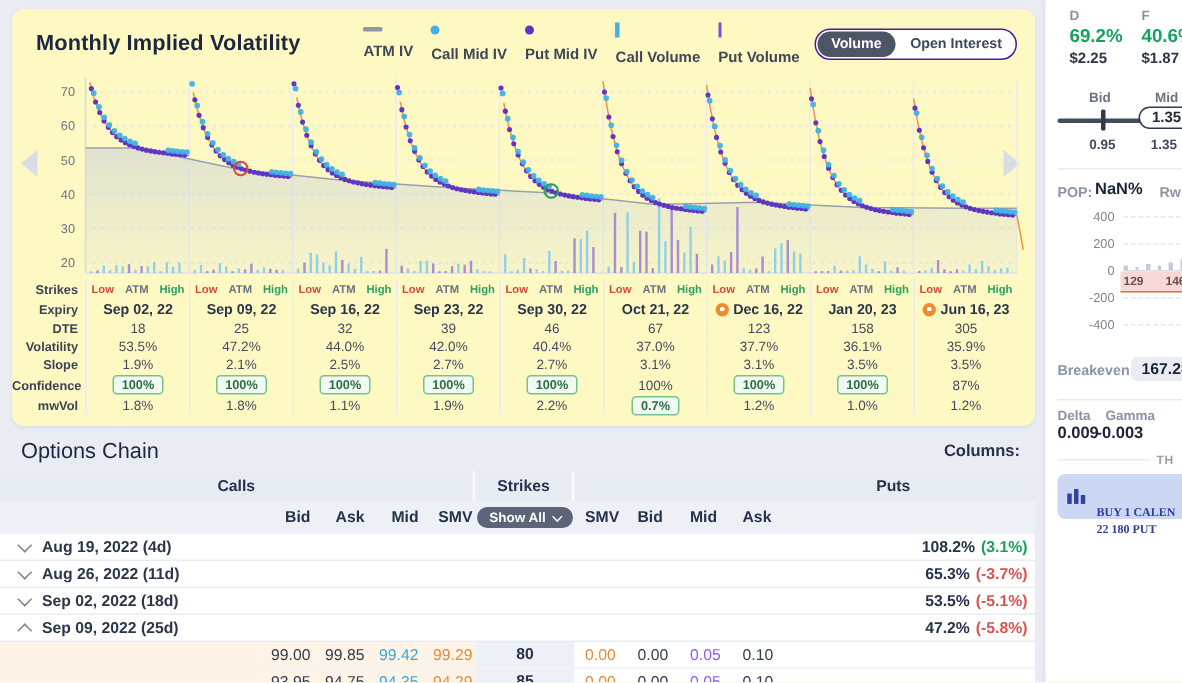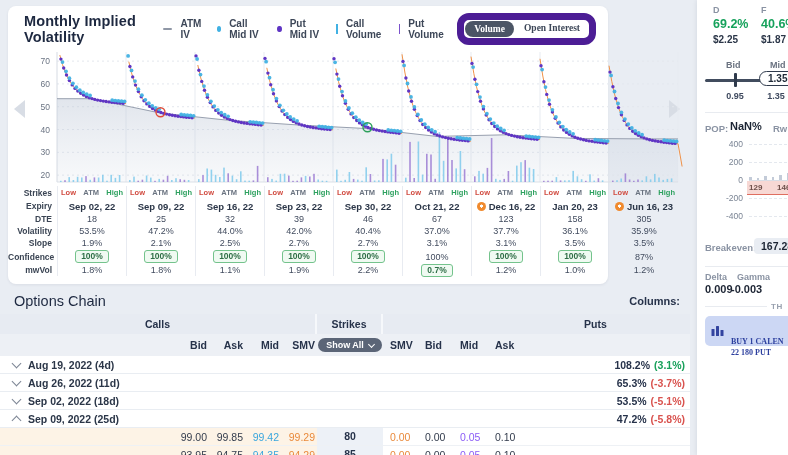--- a/index.html
+++ b/index.html
@@ -1,28 +1,28 @@
 <!DOCTYPE html>
 <html><head>
 <meta charset="utf-8">
 <style>
   html,body{margin:0;padding:0;overflow:hidden;}
   body{width:788px;height:455px;font-family:"Liberation Sans","DejaVu Sans",sans-serif;}
   .stage{position:relative;width:788px;height:455px;background:#e9edf3;overflow:hidden;}
 
   
-  .chart-card{position:absolute;left:8px;top:6px;width:600px;height:278px;background:#ffffff;border-radius:8px;box-shadow:0 1px 3px rgba(25,35,60,.07);}
+  .chart-card{position:absolute;left:8px;top:6px;width:682px;height:278px;background:#fef9c3;border-radius:8px;box-shadow:0 1px 3px rgba(25,35,60,.07);}
   .card-header{display:flex;align-items:center;height:38px;padding:4px 12px 0 16px;}
   .card-title{font-size:14.5px;font-weight:700;color:#1d2840;letter-spacing:.1px;}
   .legend{margin-left:auto;display:flex;align-items:center;gap:12px;}
-  .legend-item{display:flex;align-items:center;gap:8px;font-size:10px;font-weight:600;color:#3d4758;}
+  .legend-item{display:flex;gap:8px;font-size:10px;font-weight:600;color:#3d4758;flex-direction:column;}
   .sw-line{display:inline-block;width:13px;height:2.5px;border-radius:1px;}
   .sw-dot{display:inline-block;width:6px;height:6px;border-radius:50%;}
   .sw-bar{display:inline-block;width:2.5px;height:10px;}
-  .vol-toggle{display:flex;align-items:flex-start;border:7px solid #4c1d95;border-radius:12px;margin-left:10px;background:#fff;font-family:Liberation Serif, serif;}
+  .vol-toggle{display:flex;align-items:center;border:1px solid #4c1d95;border-radius:12px;margin-left:10px;background:#fff;}
   .vt-opt{font-size:9.5px;font-weight:700;color:#3d4758;padding:3px 9px;border-radius:11px;cursor:pointer;white-space:nowrap;}
   .vt-opt.sel{background:#4b5565;color:#fff;margin:1px;}
   .iv-svg{position:absolute;left:0;top:44px;}
   .nav-arrow{position:absolute;top:94px;width:0;height:0;border-top:9px solid transparent;border-bottom:9px solid transparent;cursor:pointer;}
   .nav-left{left:6px;border-right:11px solid #d8dde5;}
   .nav-right{left:661px;border-left:11px solid #d8dde5;}
 
   
   .summary{position:absolute;left:0;top:180px;width:670px;}
   .srow{display:flex;align-items:center;}

